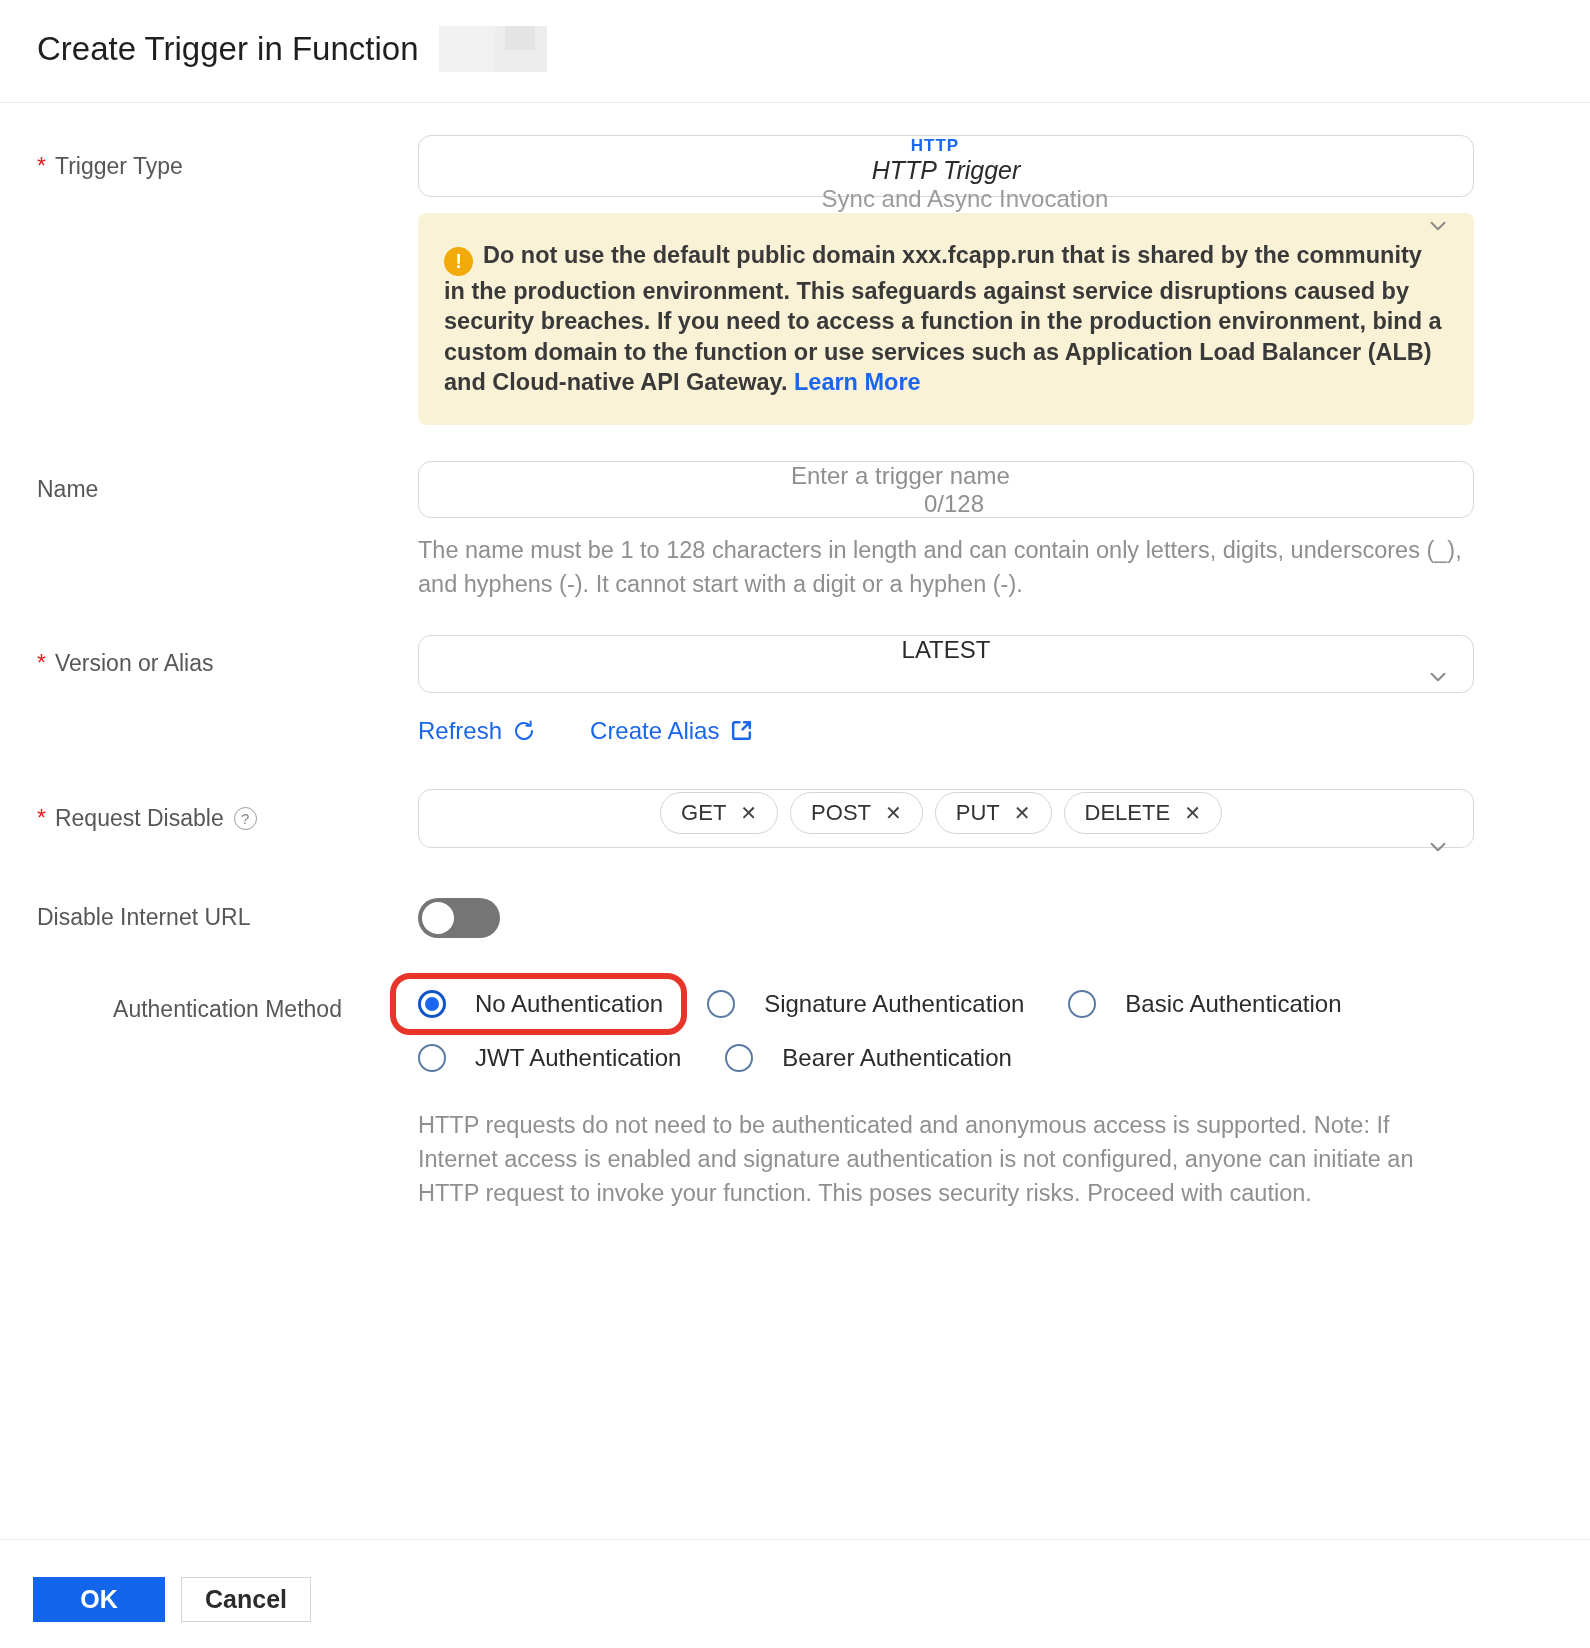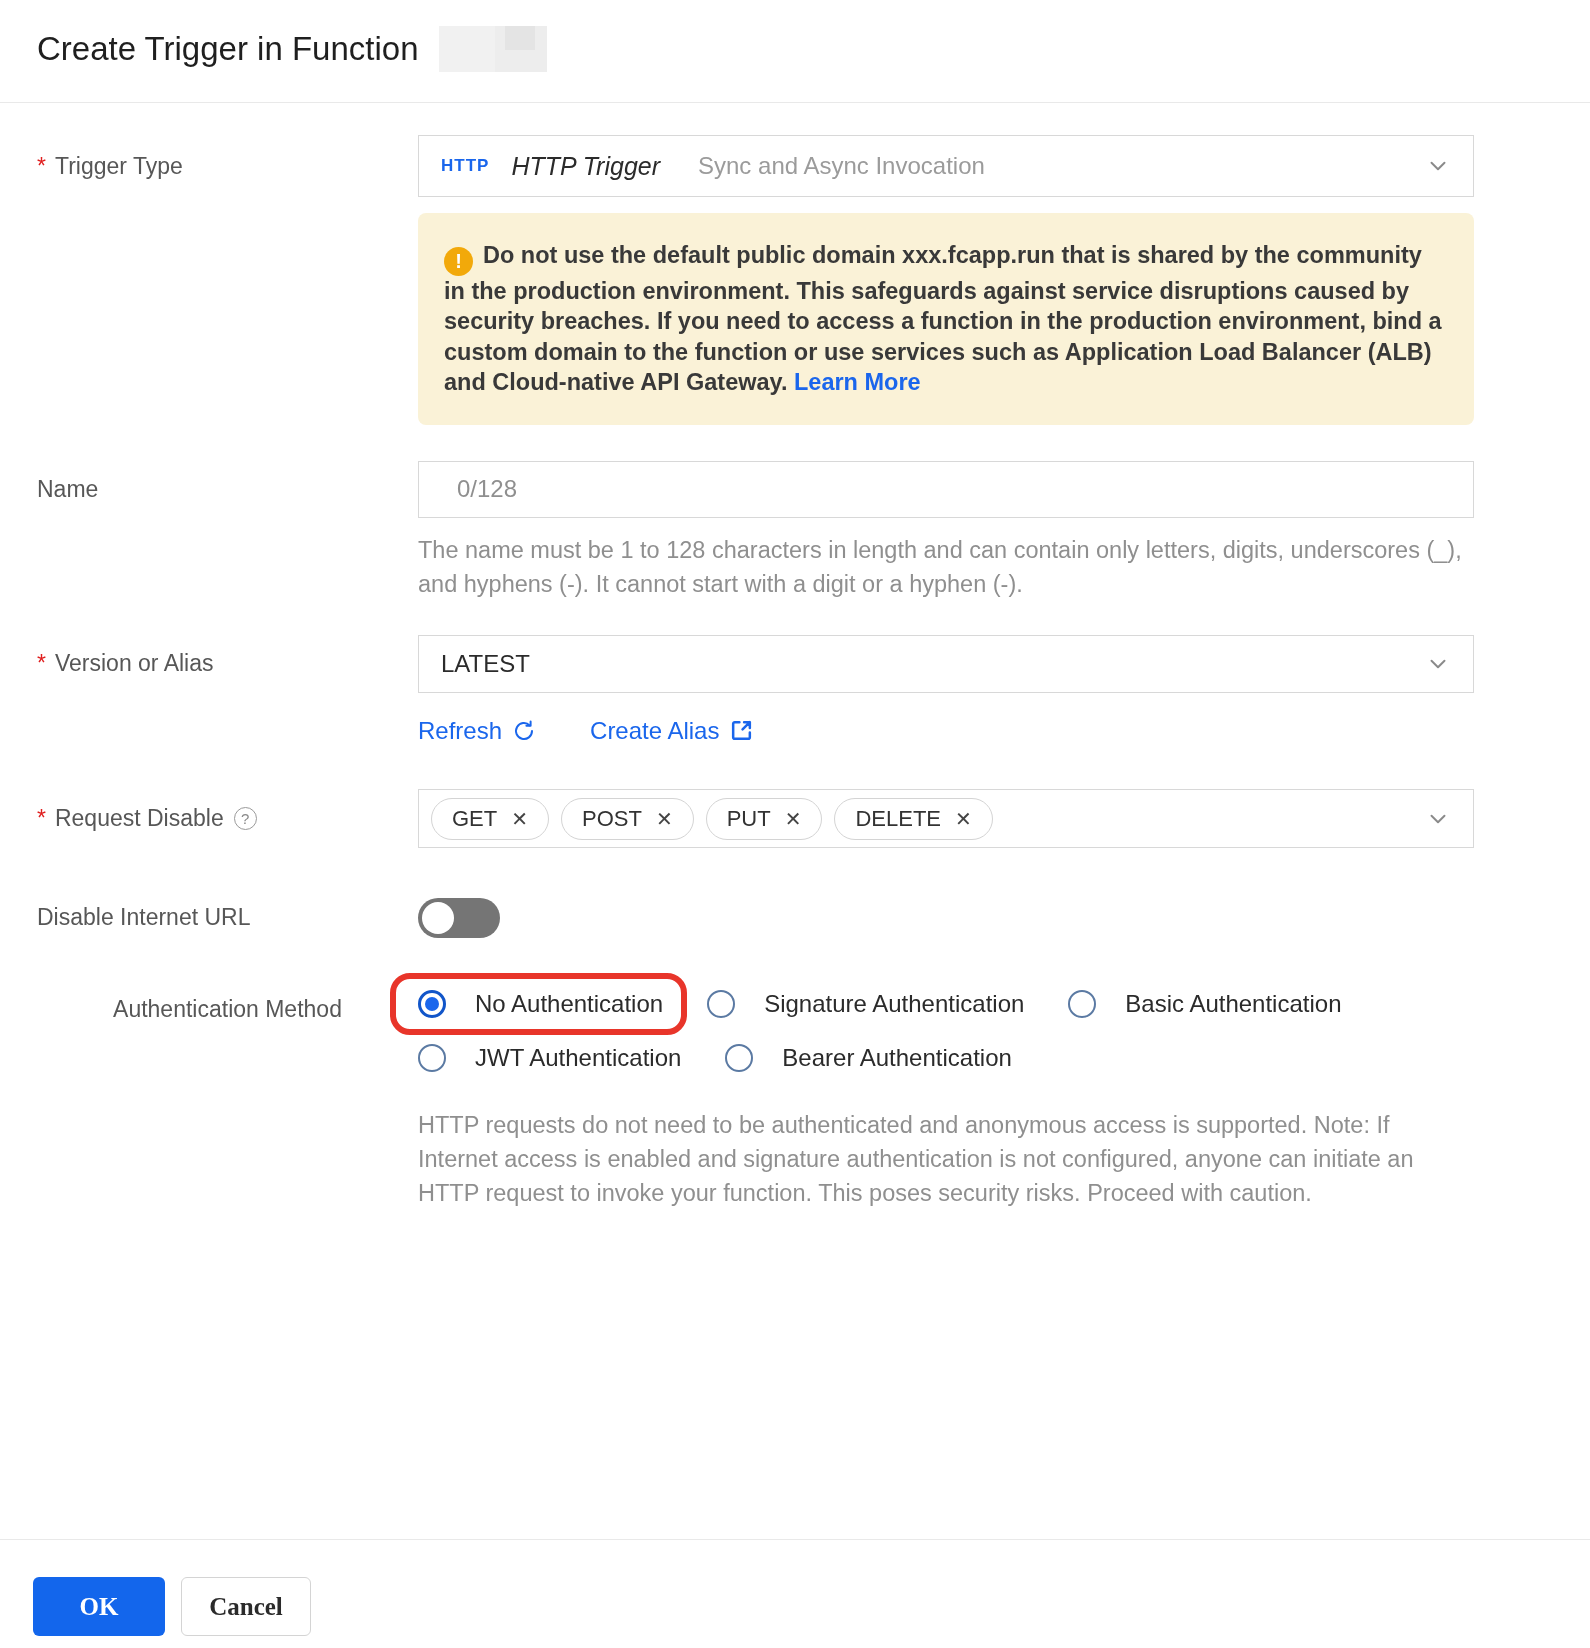--- a/index.html
+++ b/index.html
@@ -19,22 +19,22 @@
 
   
   .main { padding-top:32px; }
   .row { display:flex; align-items:flex-start; }
   .lcol { width:418px; padding-left:37px; flex:none; font-size:23px; color:#575757; display:flex; align-items:center; }
   .fcol { width:1056px; flex:none; }
   .req { color:#e02020; margin-right:9px; font-size:23px; }
 
   
   .selectbox, .inputbox {
-    width:1056px; border:1px solid #d8d8d8; border-radius:0; background:#fff;
-    display:flex; align-items:center; padding:0 22px; position:relative;
+    width:1056px; border:1px solid #d8d8d8; border-radius:13px; background:#fff;
+    display:flex; align-items:center; padding:0 22px; position:relative;flex-direction:column;
   }
   .selectbox { height:62px; cursor:pointer; }
   .chev { margin-left:auto; flex:none; display:flex; align-items:center; }
 
   
   .vcenter-62 { height:62px; display:flex; align-items:center; }
   .http-badge { color:#1a66ec; font-size:17px; font-weight:bold; letter-spacing:1px; margin-right:22px; }
   .tt-value { font-size:25px; color:#2b2b2b;font-style:italic; }
   .tt-desc { font-size:24px; color:#9b9b9b; margin-left:38px; }
 
@@ -100,21 +100,21 @@
   }
   .radio-label { font-size:24px; color:#2b2b2b; }
   .radio-item.highlight::after {
     content:""; position:absolute; left:-28px; right:-24px; top:-17px; bottom:-17px;
     border:6px solid #e8352a; border-radius:20px; pointer-events:none;
   }
   .auth-help { margin-top:36px; font-size:23.5px; line-height:34px; color:#8f8f8f; width:1046px; }
 
   
   .ftr { position:absolute; left:0; bottom:0; width:100%; height:109px; border-top:1px solid #e9e9e9; background:#fff; padding:37px 0 0 33px; display:flex; gap:16px; }
-  .btn { height:59px; border-radius:6px; font-size:25px; font-weight:bold; display:flex; align-items:center; justify-content:center; cursor:pointer; font-family:Liberation Serif, serif; }
+  .btn { height:45px; border-radius:0; font-size:25px; font-weight:bold; display:flex; align-items:center; justify-content:center; cursor:pointer; font-family:Liberation Sans, sans-serif; }
   .btn-ok { width:132px; background:#1366ec; color:#fff; border:none; }
   .btn-cancel { width:130px; background:#fff; color:#2b2b2b; border:1.5px solid #d4d4d4; }
 
   svg { display:block; }
 </style>
 </head>
 <body>
 
 <div class="page">
 
@@ -153,20 +153,21 @@
         </div>
       </div>
     </div>
 
     <div class="row name-row">
       <div class="lcol" style="height:57px;">
         <span>Name</span>
       </div>
       <div class="fcol">
         <div class="inputbox">
+          <input type="text" placeholder="Enter a trigger name" style="">
           <span class="counter">0/128</span>
         </div>
         <div class="help">The name must be 1 to 128 characters in length and can contain only letters, digits, underscores (_), and hyphens (-). It cannot start with a digit or a hyphen (-).</div>
       </div>
     </div>
 
     <div class="row ver-row">
       <div class="lcol" style="height:58px;">
         <span class="req">*</span>
         <span>Version or Alias</span>

